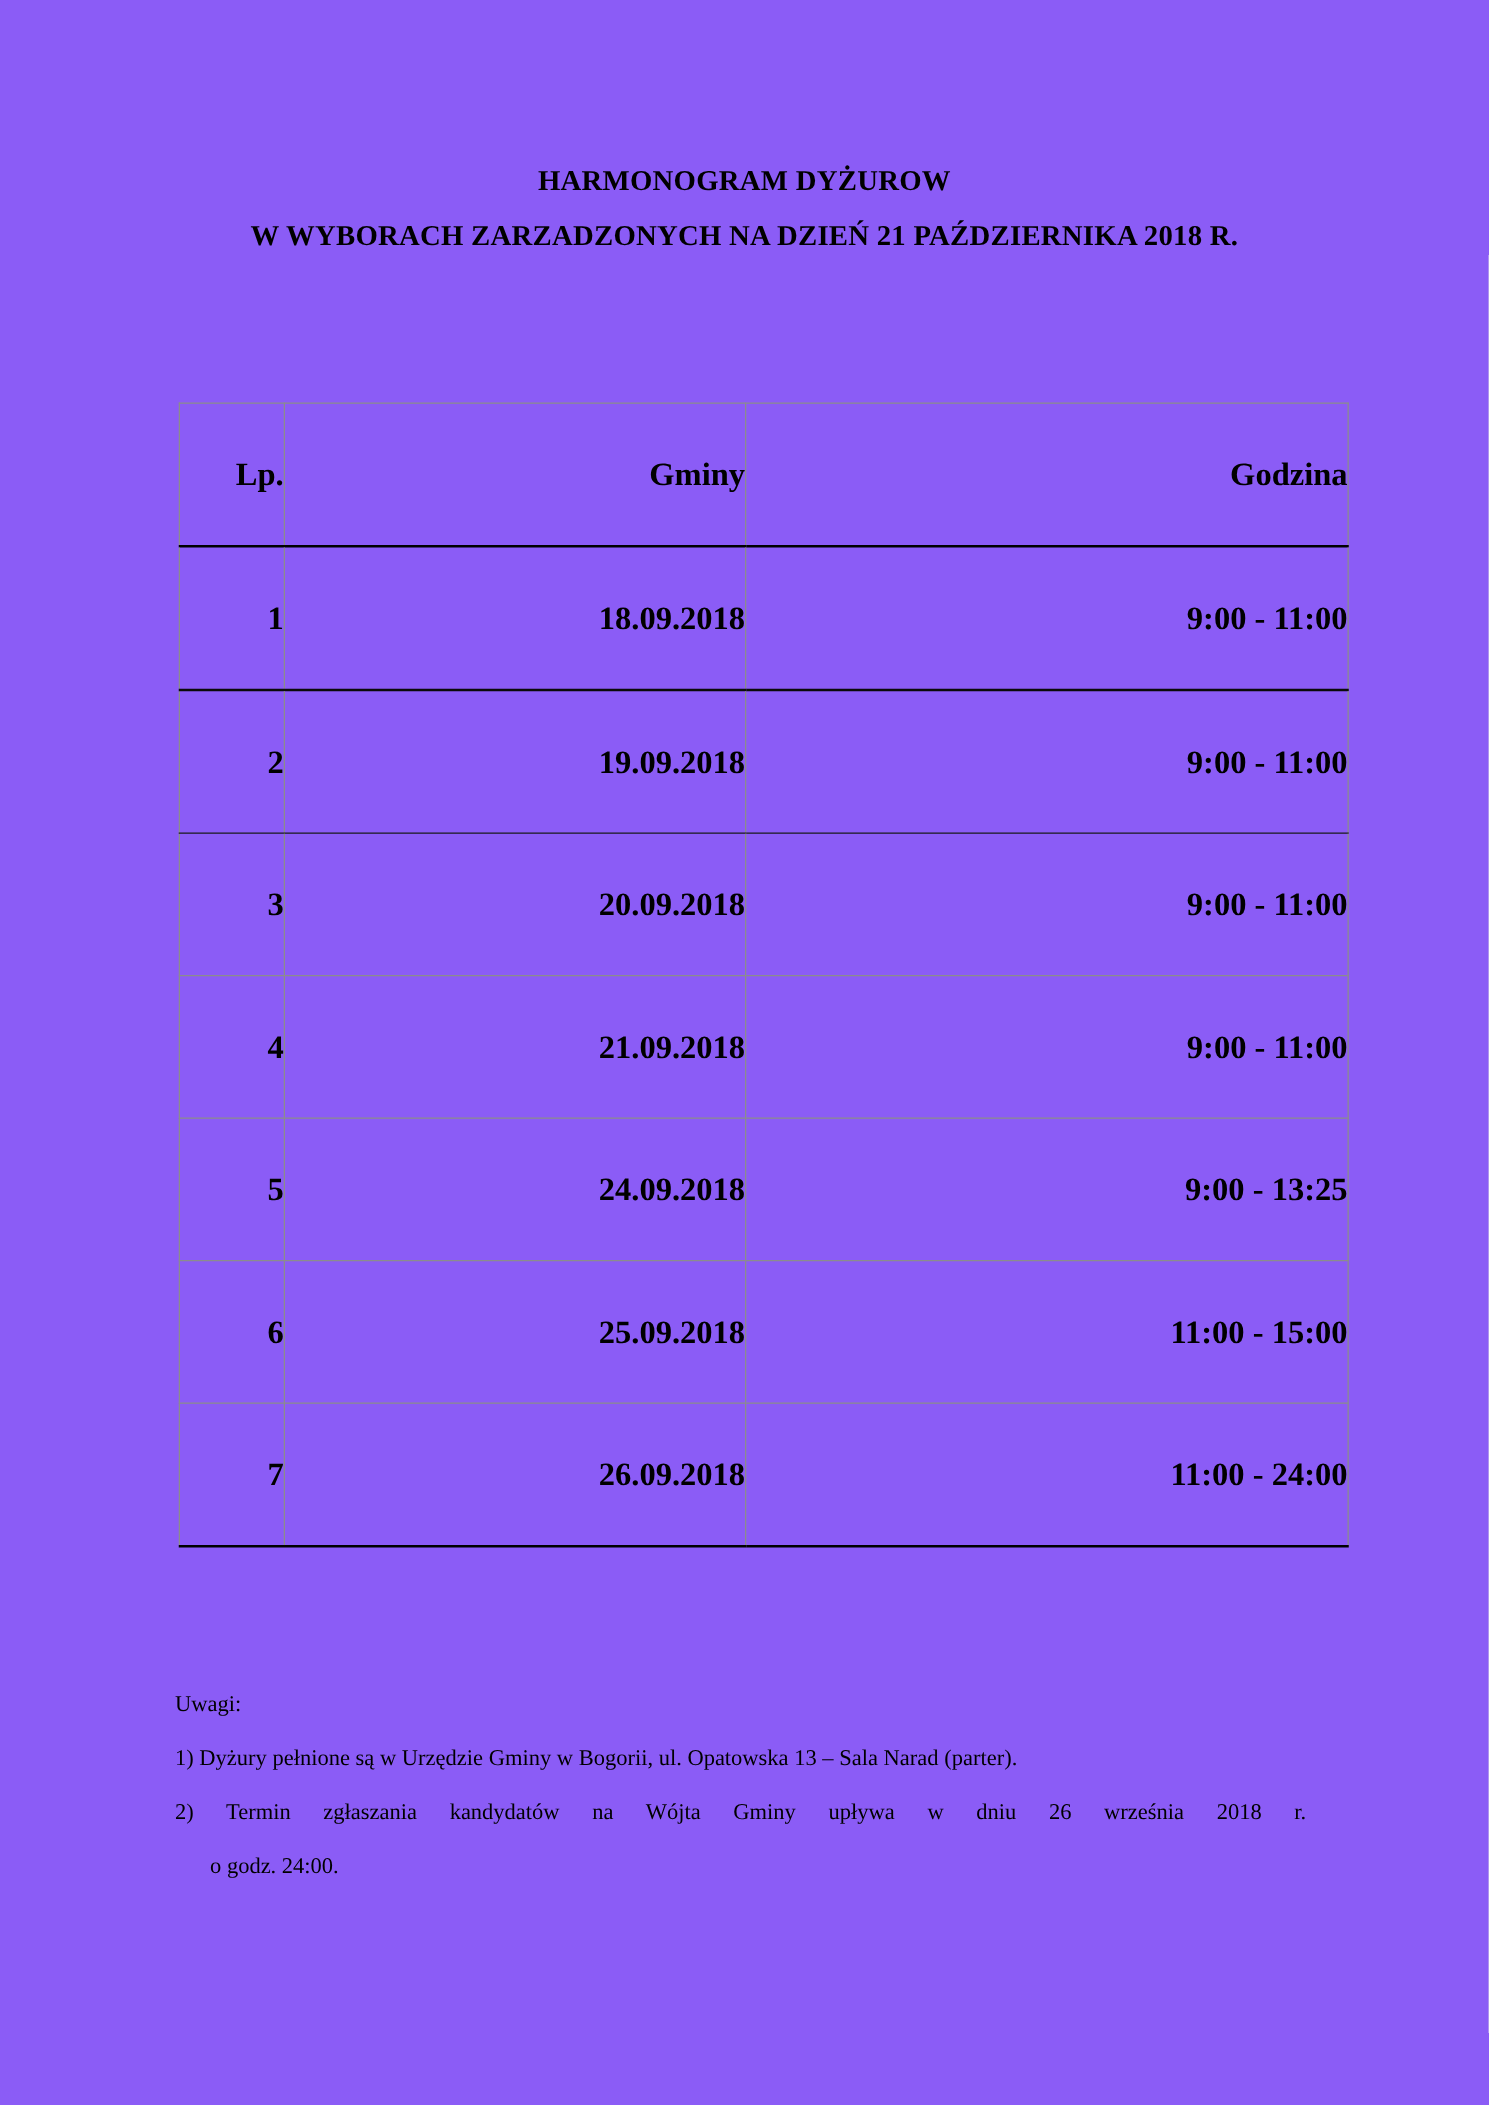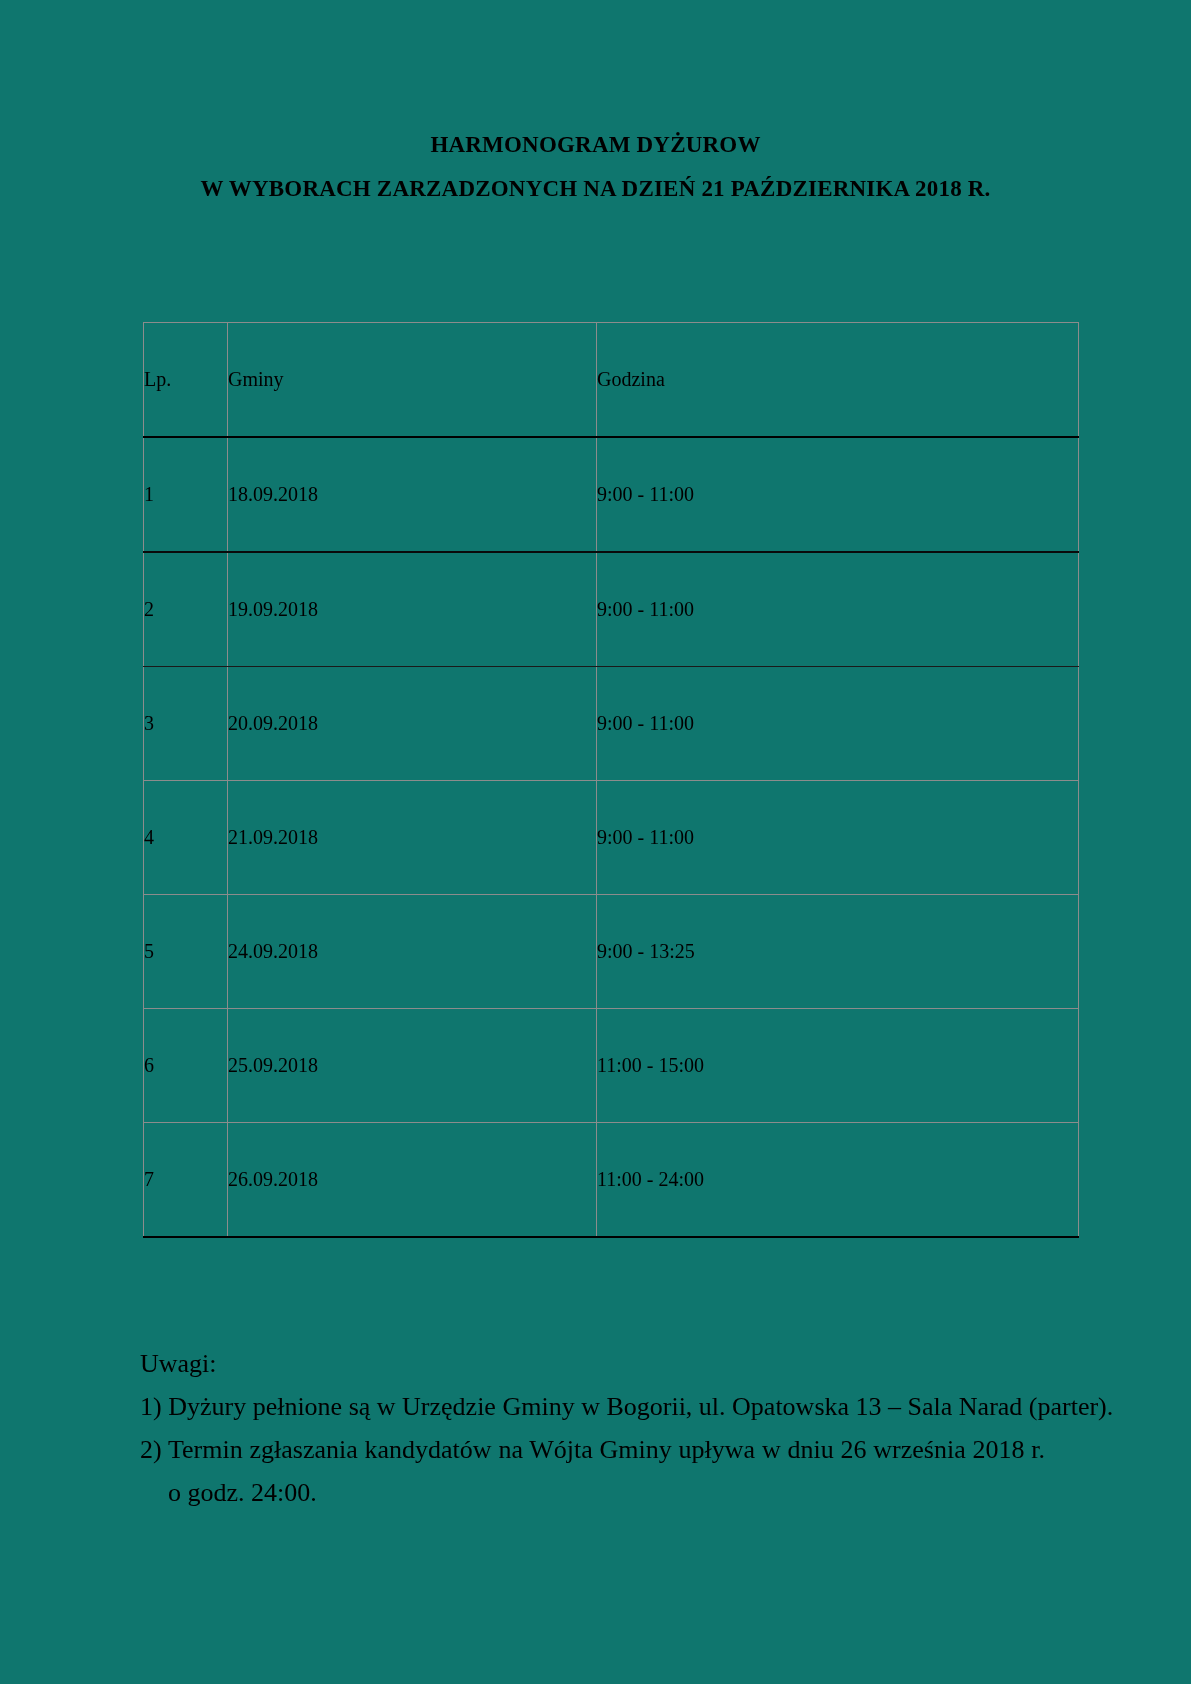--- a/index.html
+++ b/index.html
@@ -5,21 +5,21 @@
   html, body {
     margin: 0;
     padding: 0;
     background: #e8e8e8;
   }
   .page {
     position: relative;
     width: 1191px;
     height: 1684px;
     margin: 0 auto;
-    background: #0f766e;
+    background: #8b5cf6;
     color: #000000;
     font-family: "Liberation Serif", "DejaVu Serif", serif;
     overflow: hidden;
   }
 
   
   .title-block {
     position: absolute;
     top: 130px;
     left: 0;
@@ -44,39 +44,39 @@
     table-layout: fixed;
   }
   .schedule-table col.col-lp      { width: 84px; }
   .schedule-table col.col-data    { width: 369px; }
   .schedule-table col.col-godzina { width: 482px; }
 
   .schedule-table th,
   .schedule-table td {
     border: 1px solid #8c8c8c;
     height: 113px;
-    text-align: left;
+    text-align: right;
     vertical-align: middle;
-    font-size: 20px;
-    font-weight: normal;
+    font-size: 26px;
+    font-weight: bold;
     padding: 0;
   }
   
   .schedule-table thead th            { border-bottom: 2px solid #000000; }
   .schedule-table tbody tr:nth-child(1) td { border-bottom: 2px solid #0a0a0a; }
   .schedule-table tbody tr:nth-child(2) td { border-bottom: 1px solid #1a1a1a; }
   .schedule-table tbody tr:last-child td   { border-bottom: 2px solid #000000; }
 
   
   .notes-block {
     position: absolute;
     left: 140px;
     top: 1342px;
     width: 905px;
-    font-size: 26px;
+    font-size: 18px;
     line-height: 43px;
   }
   .note-line {
     margin: 0;
     white-space: nowrap;
   }
   .note-line.justified {
     white-space: normal;
     text-align: justify;
     text-align-last: justify;

